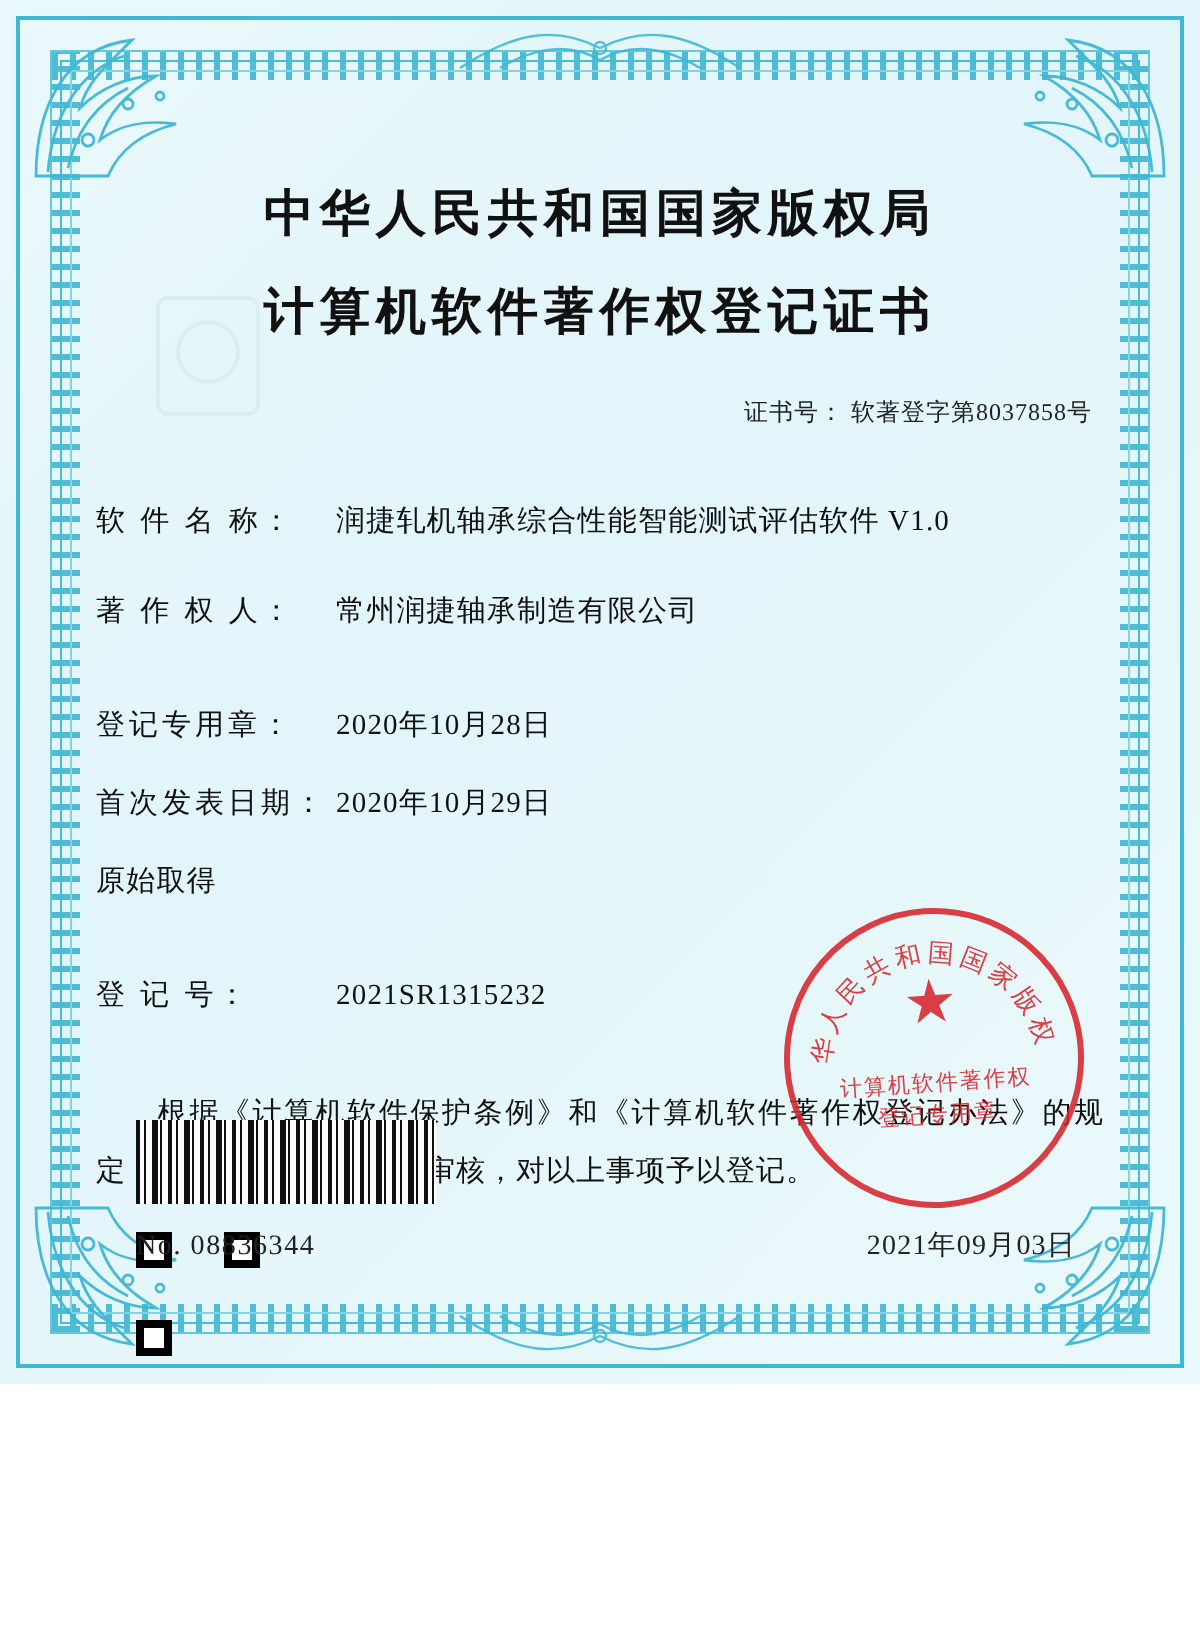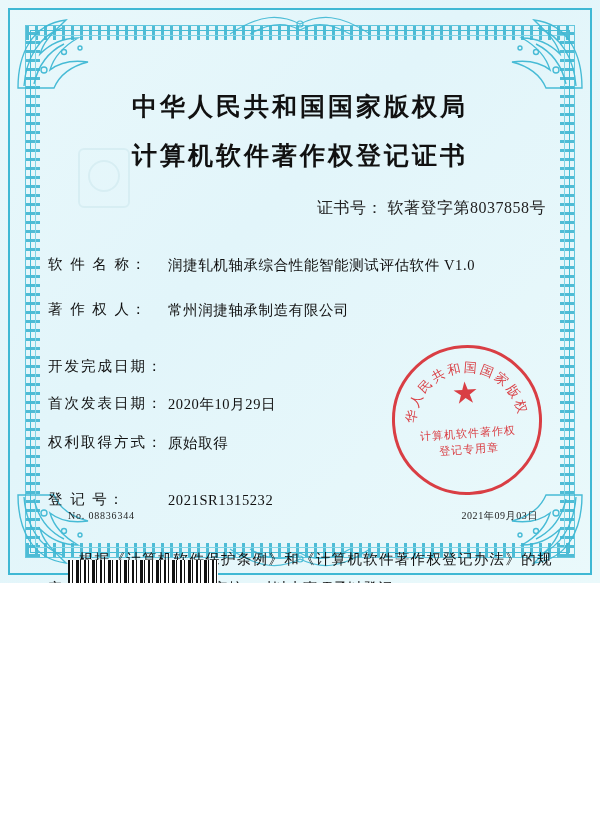--- a/index.html
+++ b/index.html
@@ -10,21 +10,21 @@
     width: 600px;
     height: 815px;
     background: #ffffff;
     font-family: "Liberation Serif", "DejaVu Serif", serif;
     overflow: hidden;
   }
 
   .certificate {
     position: relative;
     width: 600px;
-    height: 583px;
+    height: 692px;
     background: linear-gradient(135deg, #e9f8fb 0%, #e2f5fa 40%, #eaf9fb 100%);
     box-sizing: border-box;
     overflow: hidden;
   }
 
   
   .border-outer {
     position: absolute;
     left: 8px; top: 8px; right: 8px; bottom: 8px;
     border: 2px solid #3fb8d4;
@@ -102,21 +102,21 @@
     text-align: center;
     font-size: 25px;
     letter-spacing: 3px;
     color: #111;
     font-weight: bold;
     margin-top: 16px;
   }
 
   .cert-no {
     text-align: right;
-    font-size: 16px;
+    font-size: 12px;
     color: #222;
     margin-top: 26px;
     padding-right: 6px;
     letter-spacing: .5px;
   }
 
   .field {
     display: flex;
     align-items: flex-start;
     margin-top: 18px;
@@ -228,21 +228,21 @@
 
   
   .footer {
     position: absolute;
     left: 68px;
     right: 62px;
     bottom: 60px;
     display: flex;
     justify-content: space-between;
     align-items: baseline;
-    font-size: 10px;
+    font-size: 14px;
     color: #222;
     letter-spacing: .8px;
     gap: 45px;
   }
   .footer .serial { font-family: "Liberation Serif", serif; }
   .footer .date { letter-spacing: .6px; text-align: right; }
 
   .watermark {
     position: absolute;
     left: 78px;
@@ -341,30 +341,30 @@
       <div class="label">软 件 名 称：</div>
       <div class="value">润捷轧机轴承综合性能智能测试评估软件 V1.0</div>
     </div>
 
     <div class="field gap-lg">
       <div class="label">著 作 权 人：</div>
       <div class="value">常州润捷轴承制造有限公司</div>
     </div>
 
     <div class="field gap-xl">
-      <div class="label">开发完成日期：</div>
+      <div class="label">登记专用章：</div>
+      <div class="value">2020年10月28日</div>
     </div>
 
     <div class="field">
       <div class="label">首次发表日期：</div>
       <div class="value">2020年10月29日</div>
     </div>
 
     <div class="field">
-      <div class="label">权利取得方式：</div>
       <div class="value">原始取得</div>
     </div>
 
     <div class="field">
     </div>
 
     <div class="field">
       <div class="label">登 记 号：</div>
       <div class="value">2021SR1315232</div>
     </div>

